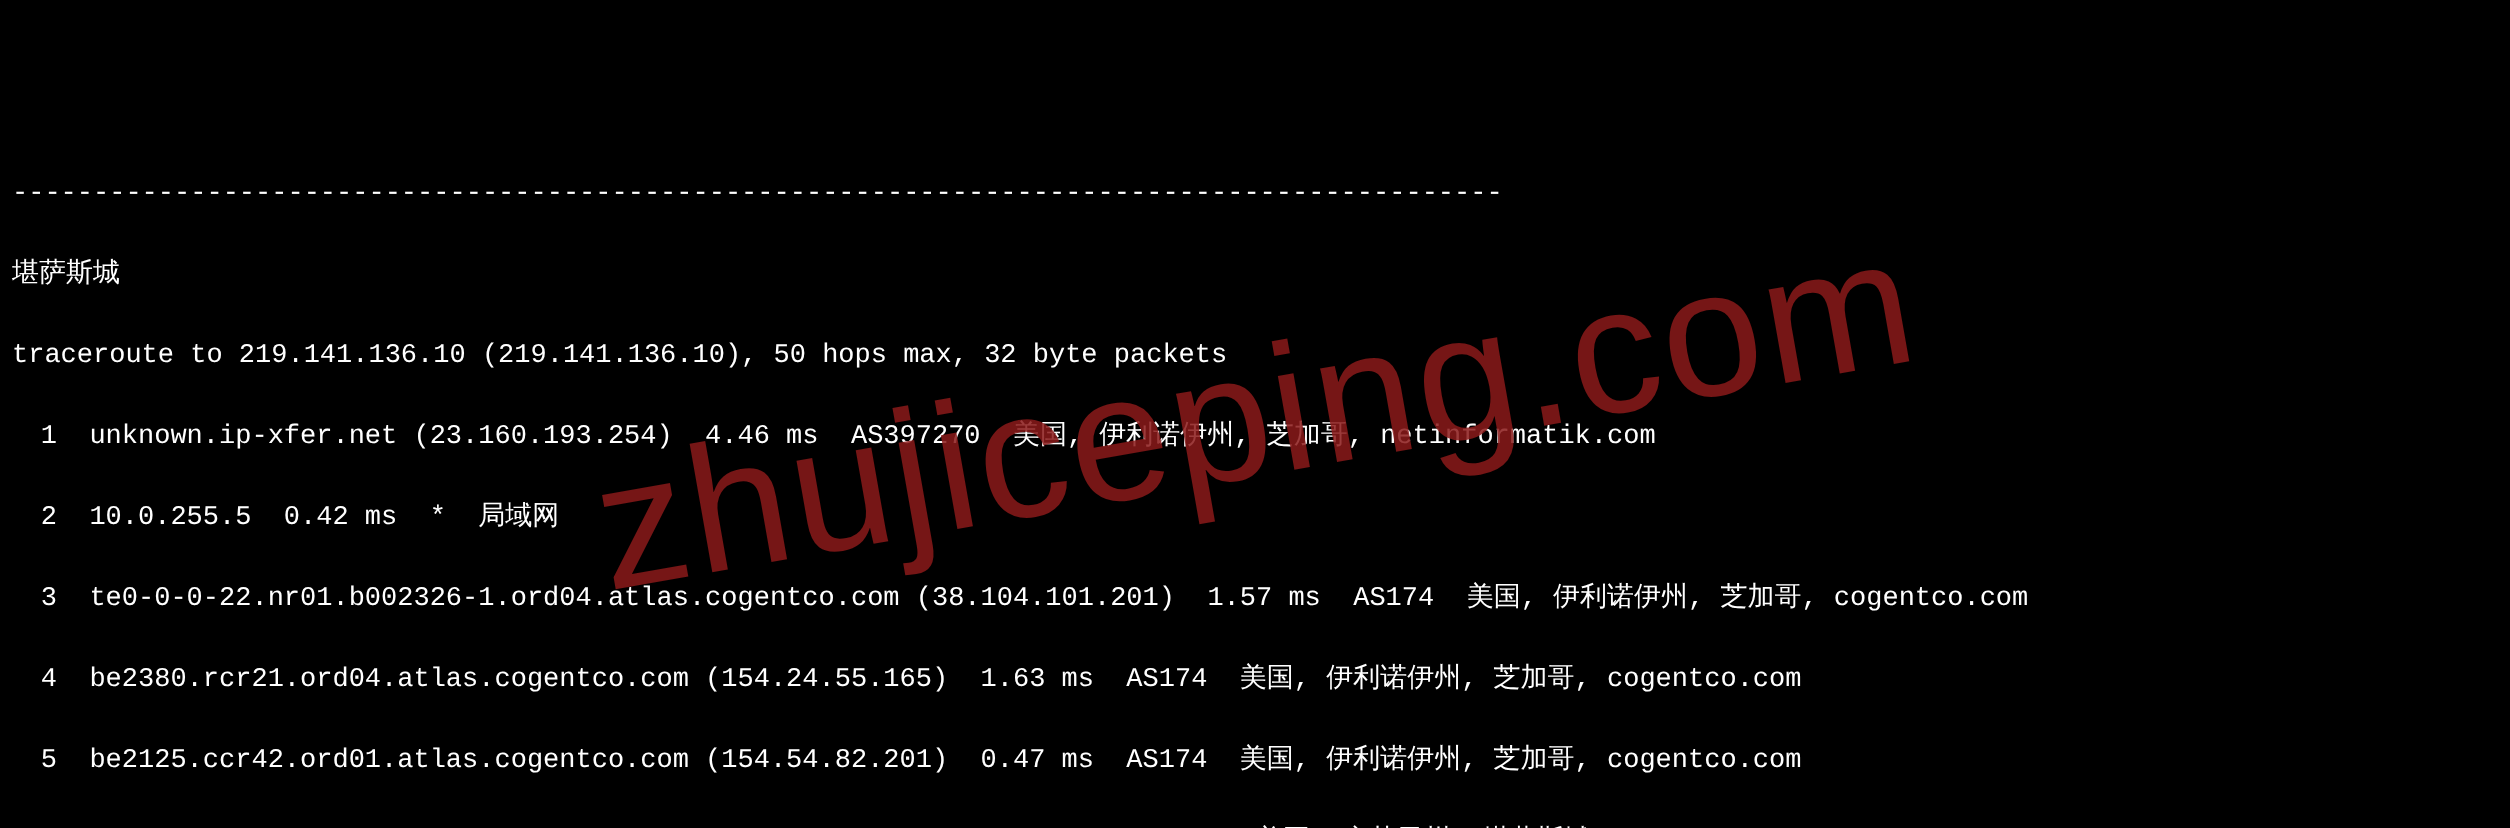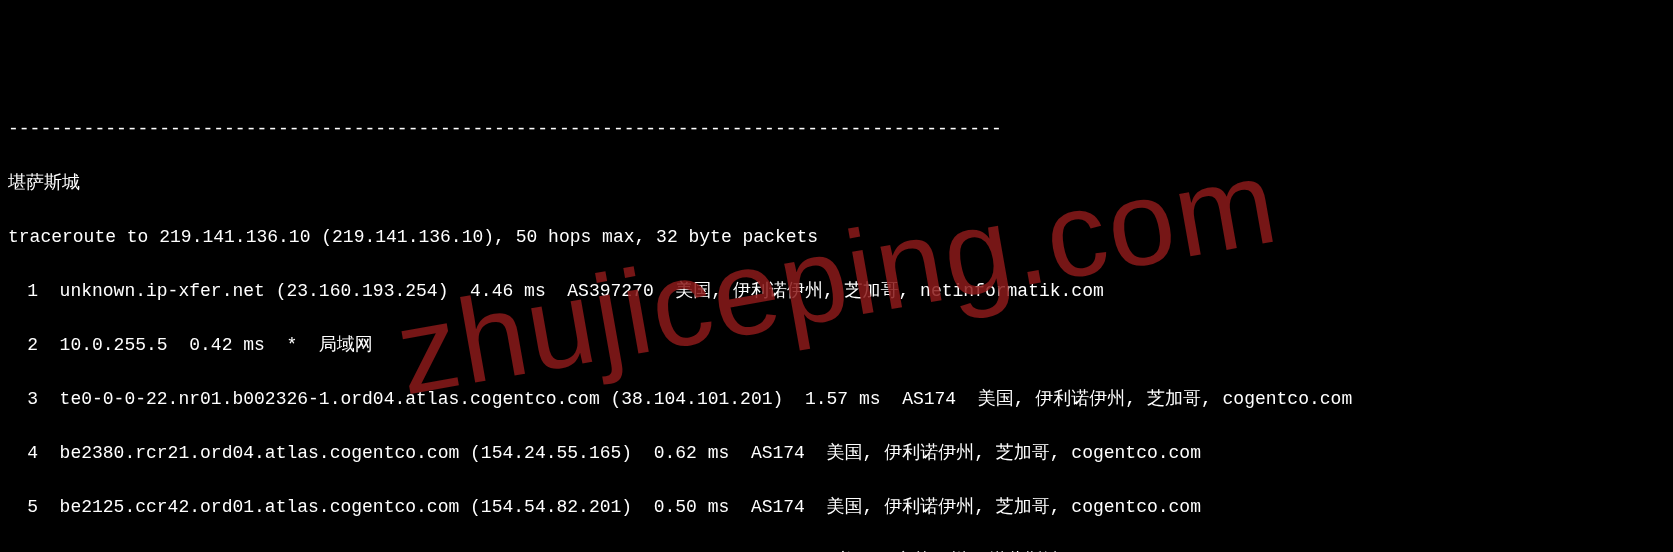--- a/index.html
+++ b/index.html
@@ -50,22 +50,22 @@
 <body>
 
 
 
 <div class="terminal-line divider">--------------------------------------------------------------------------------------------</div>
 <div class="terminal-line">堪萨斯城</div>
 <div class="terminal-line">traceroute to 219.141.136.10 (219.141.136.10), 50 hops max, 32 byte packets</div>
 <div class="terminal-line"><span class="hop-num"> 1</span><span>  unknown.ip-xfer.net (23.160.193.254)  4.46 ms  AS397270  美国, 伊利诺伊州, 芝加哥, netinformatik.com</span></div>
 <div class="terminal-line"><span class="hop-num"> 2</span><span>  10.0.255.5  0.42 ms  *  局域网</span></div>
 <div class="terminal-line"><span class="hop-num"> 3</span><span>  te0-0-0-22.nr01.b002326-1.ord04.atlas.cogentco.com (38.104.101.201)  1.57 ms  AS174  美国, 伊利诺伊州, 芝加哥, cogentco.com</span></div>
-<div class="terminal-line"><span class="hop-num"> 4</span><span>  be2380.rcr21.ord04.atlas.cogentco.com (154.24.55.165)  0.62 ms  AS174  美国, 伊利诺伊州, 芝加哥, cogentco.com</span></div>
-<div class="terminal-line"><span class="hop-num"> 5</span><span>  be2125.ccr42.ord01.atlas.cogentco.com (154.54.82.201)  0.50 ms  AS174  美国, 伊利诺伊州, 芝加哥, cogentco.com</span></div>
+<div class="terminal-line"><span class="hop-num"> 4</span><span>  be2380.rcr21.ord04.atlas.cogentco.com (154.24.55.165)  1.63 ms  AS174  美国, 伊利诺伊州, 芝加哥, cogentco.com</span></div>
+<div class="terminal-line"><span class="hop-num"> 5</span><span>  be2125.ccr42.ord01.atlas.cogentco.com (154.54.82.201)  0.47 ms  AS174  美国, 伊利诺伊州, 芝加哥, cogentco.com</span></div>
 <div class="terminal-line"><span class="hop-num"> 6</span><span>  be2832.ccr22.mci01.atlas.cogentco.com (154.54.44.169)  75.90 ms  AS174  美国, 密苏里州, 堪萨斯城, cogentco.com</span></div>
 
 
 
 
 
 
 
 
 

